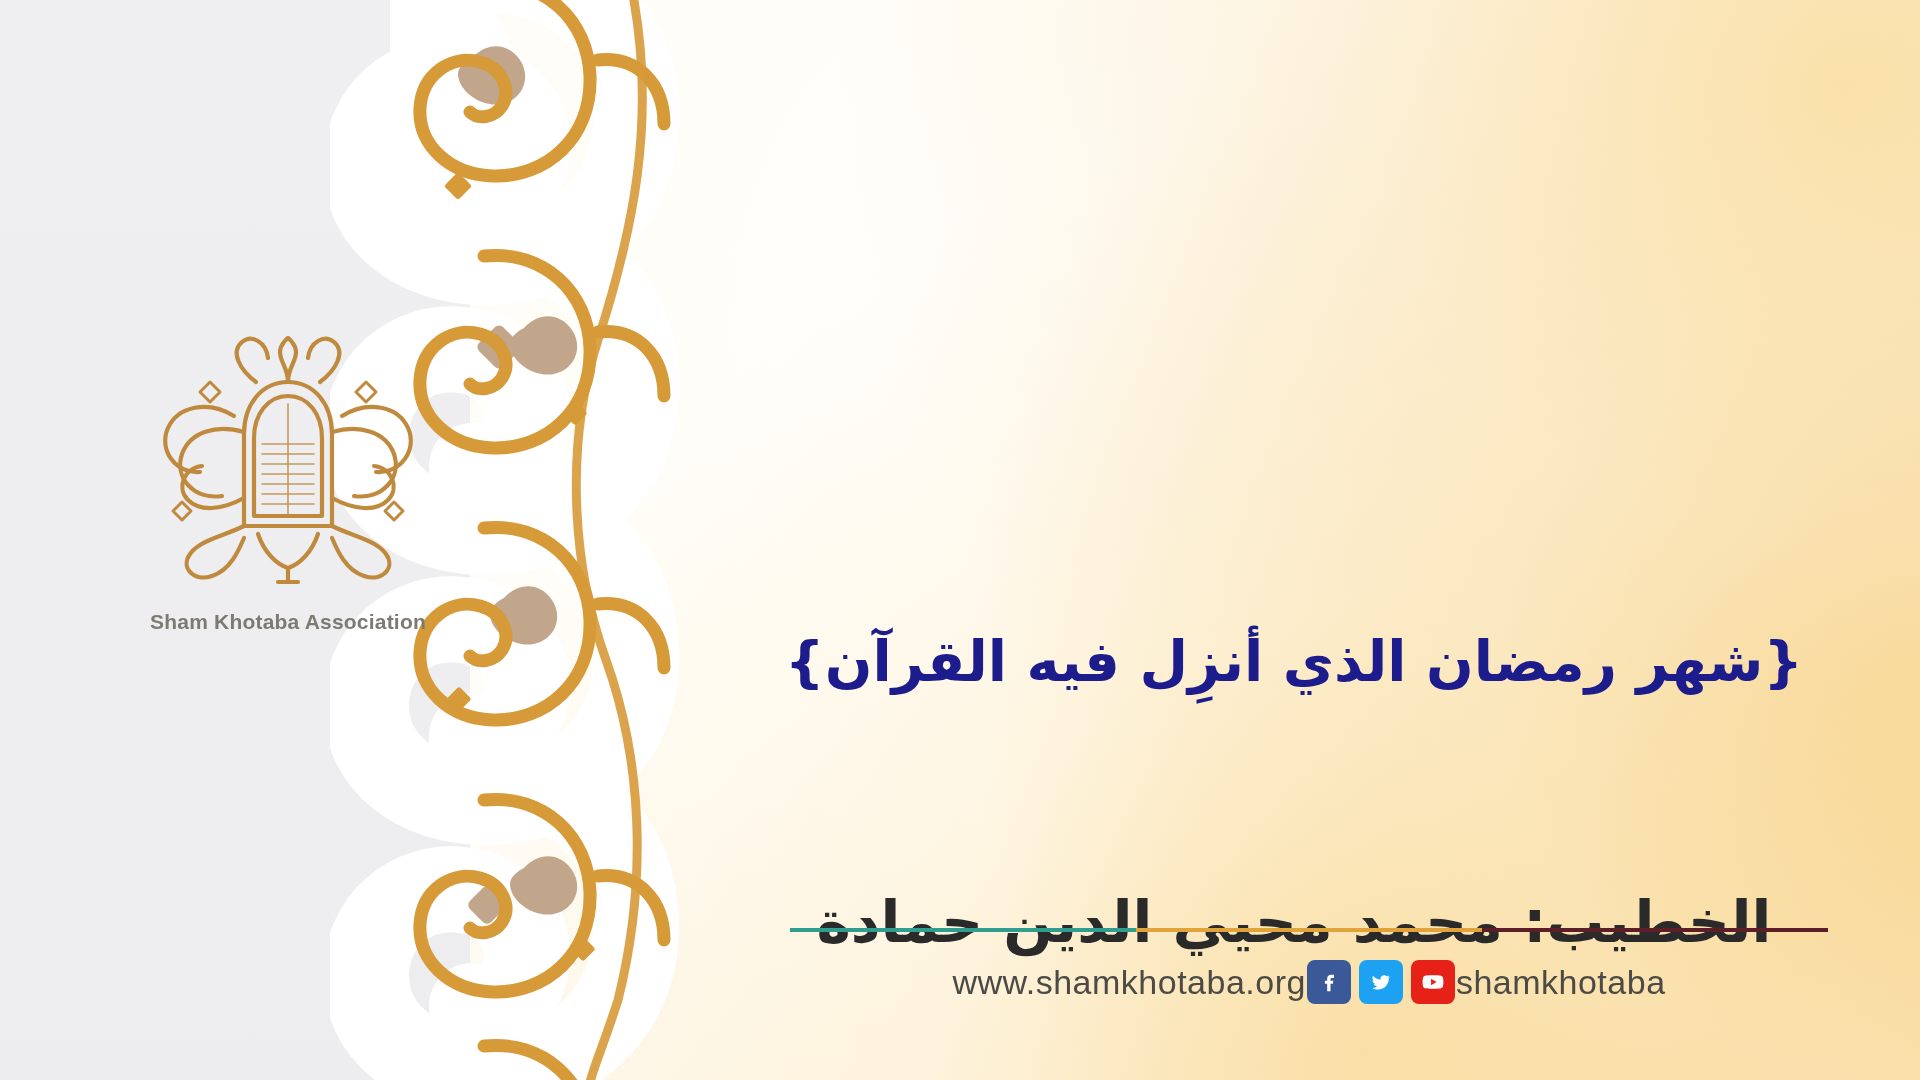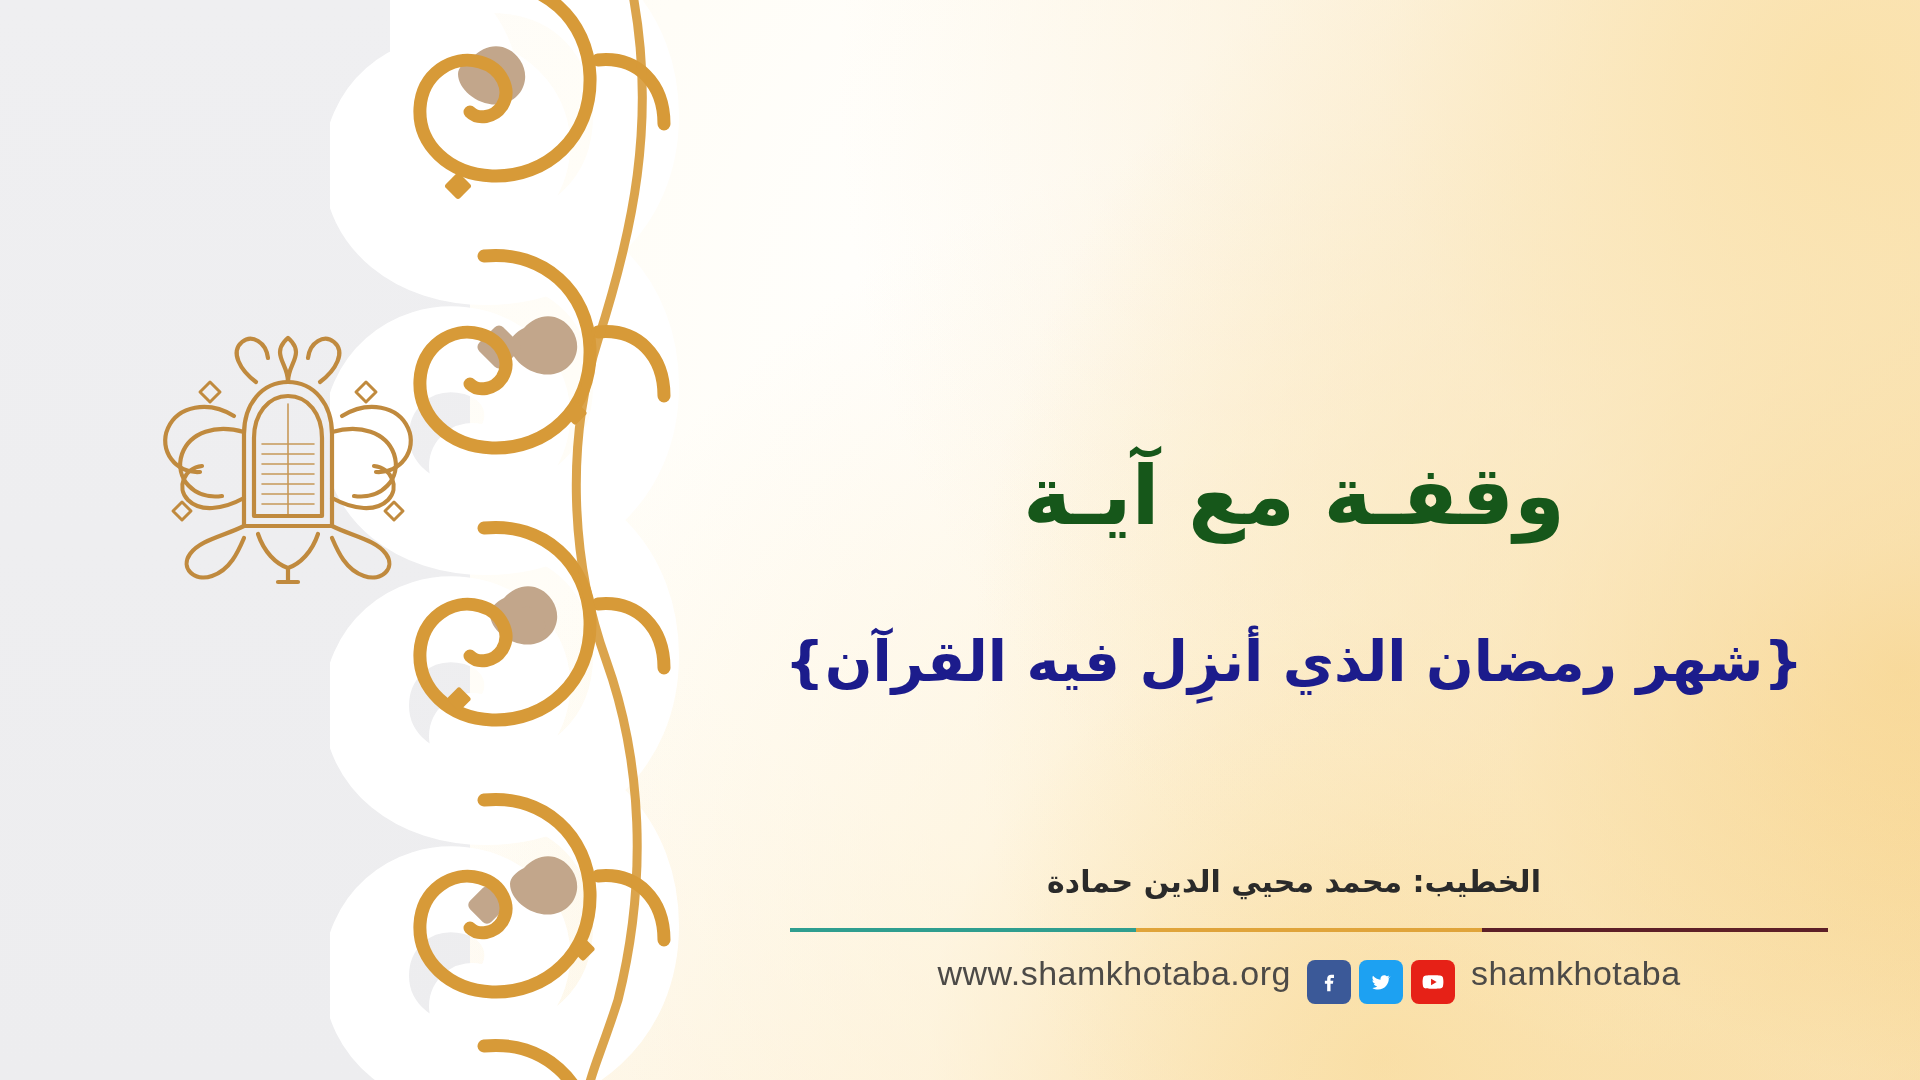--- a/index.html
+++ b/index.html
@@ -55,38 +55,38 @@
     font-size:82px;font-weight:bold;color:#16571a;
     letter-spacing:3px;white-space:nowrap;
   }
   .title-verse{
     position:absolute;right:92px;top:605px;left:760px;
     text-align:center;
     font-size:56px;font-weight:bold;color:#1c1c8c;
     letter-spacing:0px;white-space:nowrap;margin-top:24px;
   }
   .khateeb{
-    position:absolute;right:92px;top:864px;left:760px;
+    position:absolute;right:92px;top:888px;left:760px;
     text-align:center;
-    font-size:30px;font-weight:bold;color:#2a2a2a;
+    font-size:58px;font-weight:bold;color:#2a2a2a;
     white-space:nowrap;
   }
 
   
   .footer{
     position:absolute;left:790px;right:92px;bottom:62px;height:90px;
   }
   .rules{position:absolute;left:0;right:0;top:0;height:4px;display:flex;}
   .rule{height:4px;flex:1;}
   .rule.r1{background:#5d1f27;}
   .rule.r2{background:#e0a43a;}
   .rule.r3{background:#2f9e8f;}
   .footer-row{
     position:absolute;left:0;right:0;top:26px;height:56px;
-    display:flex;justify-content:center;gap:16px;direction:ltr;
+    display:flex;align-items:center;justify-content:center;gap:1px;direction:ltr;
   }
   .site{
     font-family:"Liberation Sans",sans-serif;
     font-size:34px;color:#4c4a47;letter-spacing:.5px;font-weight:500;
   }
   .social{display:flex;align-items:center;gap:8px;}
   .sicon{
     width:44px;height:44px;border-radius:8px;display:flex;
     align-items:center;justify-content:center;color:#ffffff;
   }
@@ -213,24 +213,24 @@
         <path d="M150,248 L150,262 M140,262 L160,262"></path>
 
         <g stroke-width="3">
           <path d="M72,62 l10,10 -10,10 -10,-10 z"></path>
           <path d="M228,62 l10,10 -10,10 -10,-10 z"></path>
           <path d="M44,182 l9,9 -9,9 -9,-9 z"></path>
           <path d="M256,182 l9,9 -9,9 -9,-9 z"></path>
         </g>
       </g>
     </svg>
+    <div class="logo-name-en" style="color: rgb(125, 122, 116);">Sham Khotaba Association</div>
   </div>
 
 
-  <div class="title-main" style="color: rgb(22, 87, 26);">وقفـة مع آيـة</div>
 
   <div class="title-verse" style="color: rgb(28, 28, 140);">{شهر رمضان الذي أنزِل فيه القرآن}</div>
 
   <div class="khateeb" style="color: rgb(42, 42, 42);">الخطيب: محمد محيي الدين حمادة</div>
 
   <div class="footer">
     <div class="rules">
       <span class="rule r1" style="background: rgb(93, 31, 39);"></span>
       <span class="rule r2" style="background: rgb(224, 164, 58);"></span>
       <span class="rule r3" style="background: rgb(47, 158, 143);"></span>

